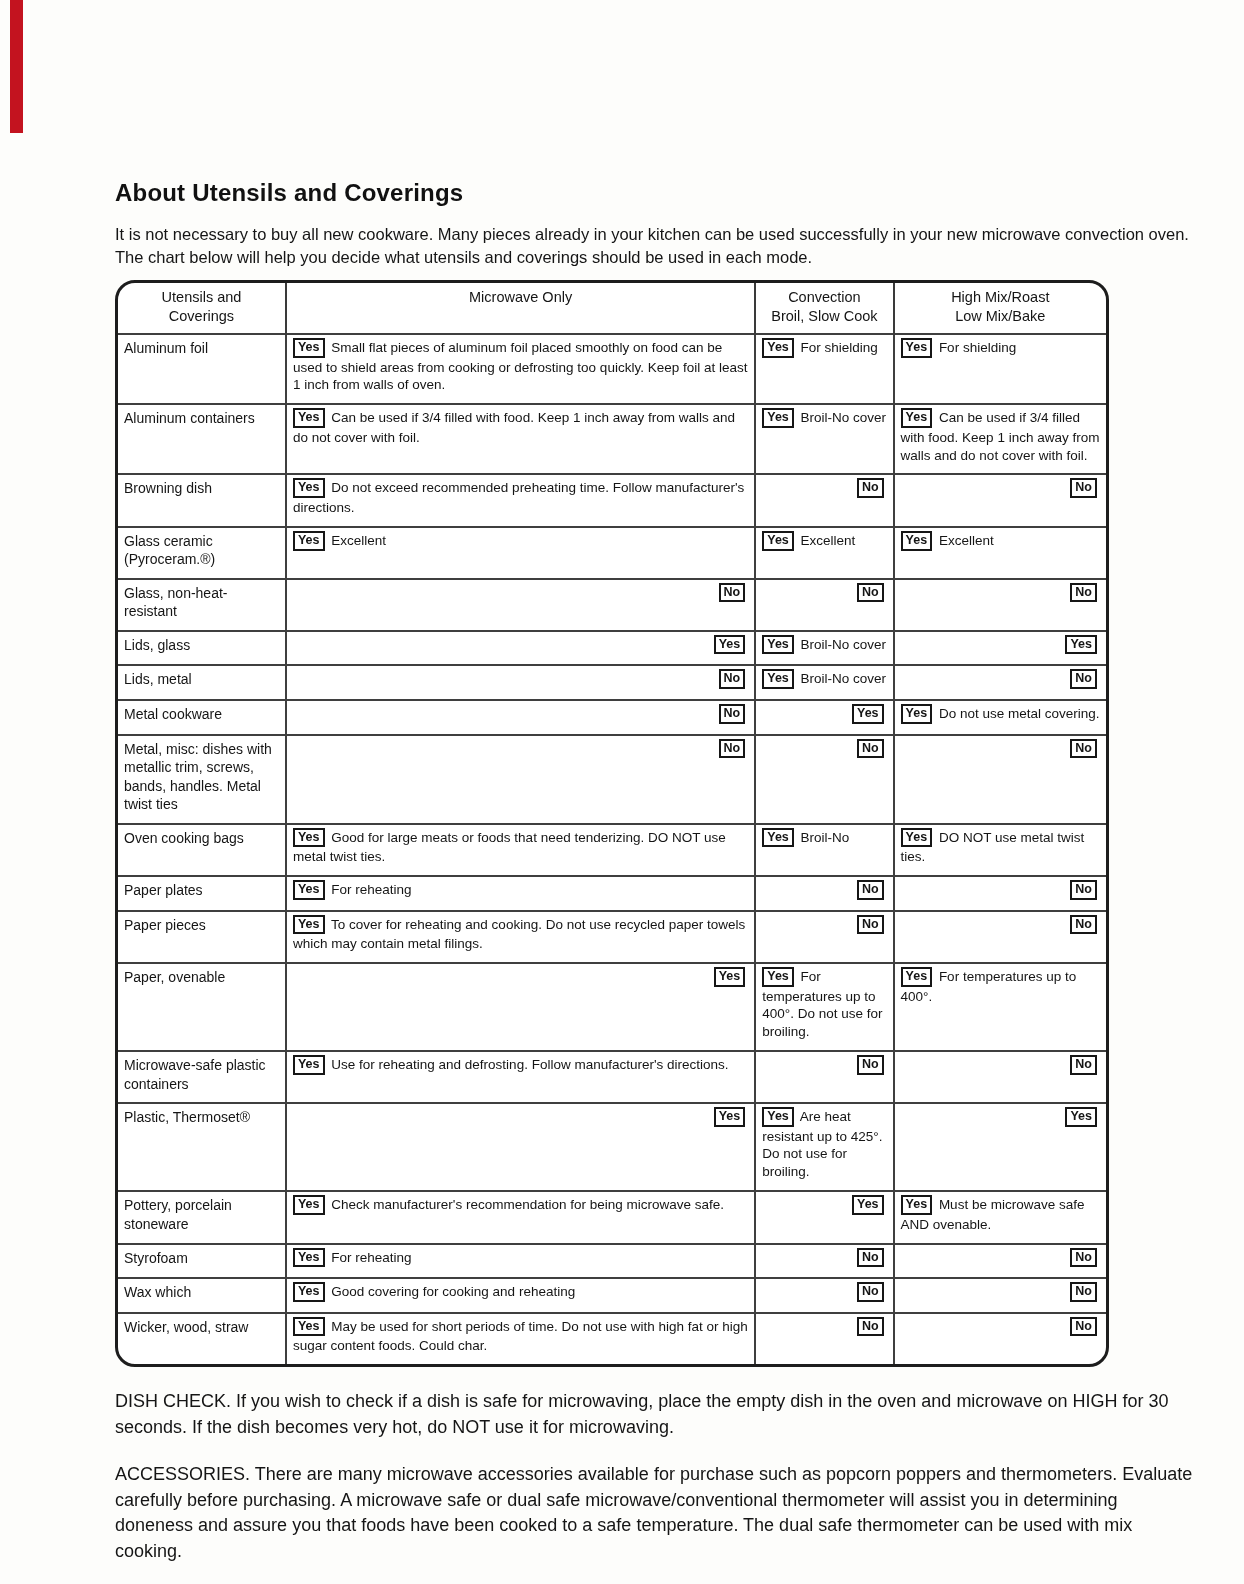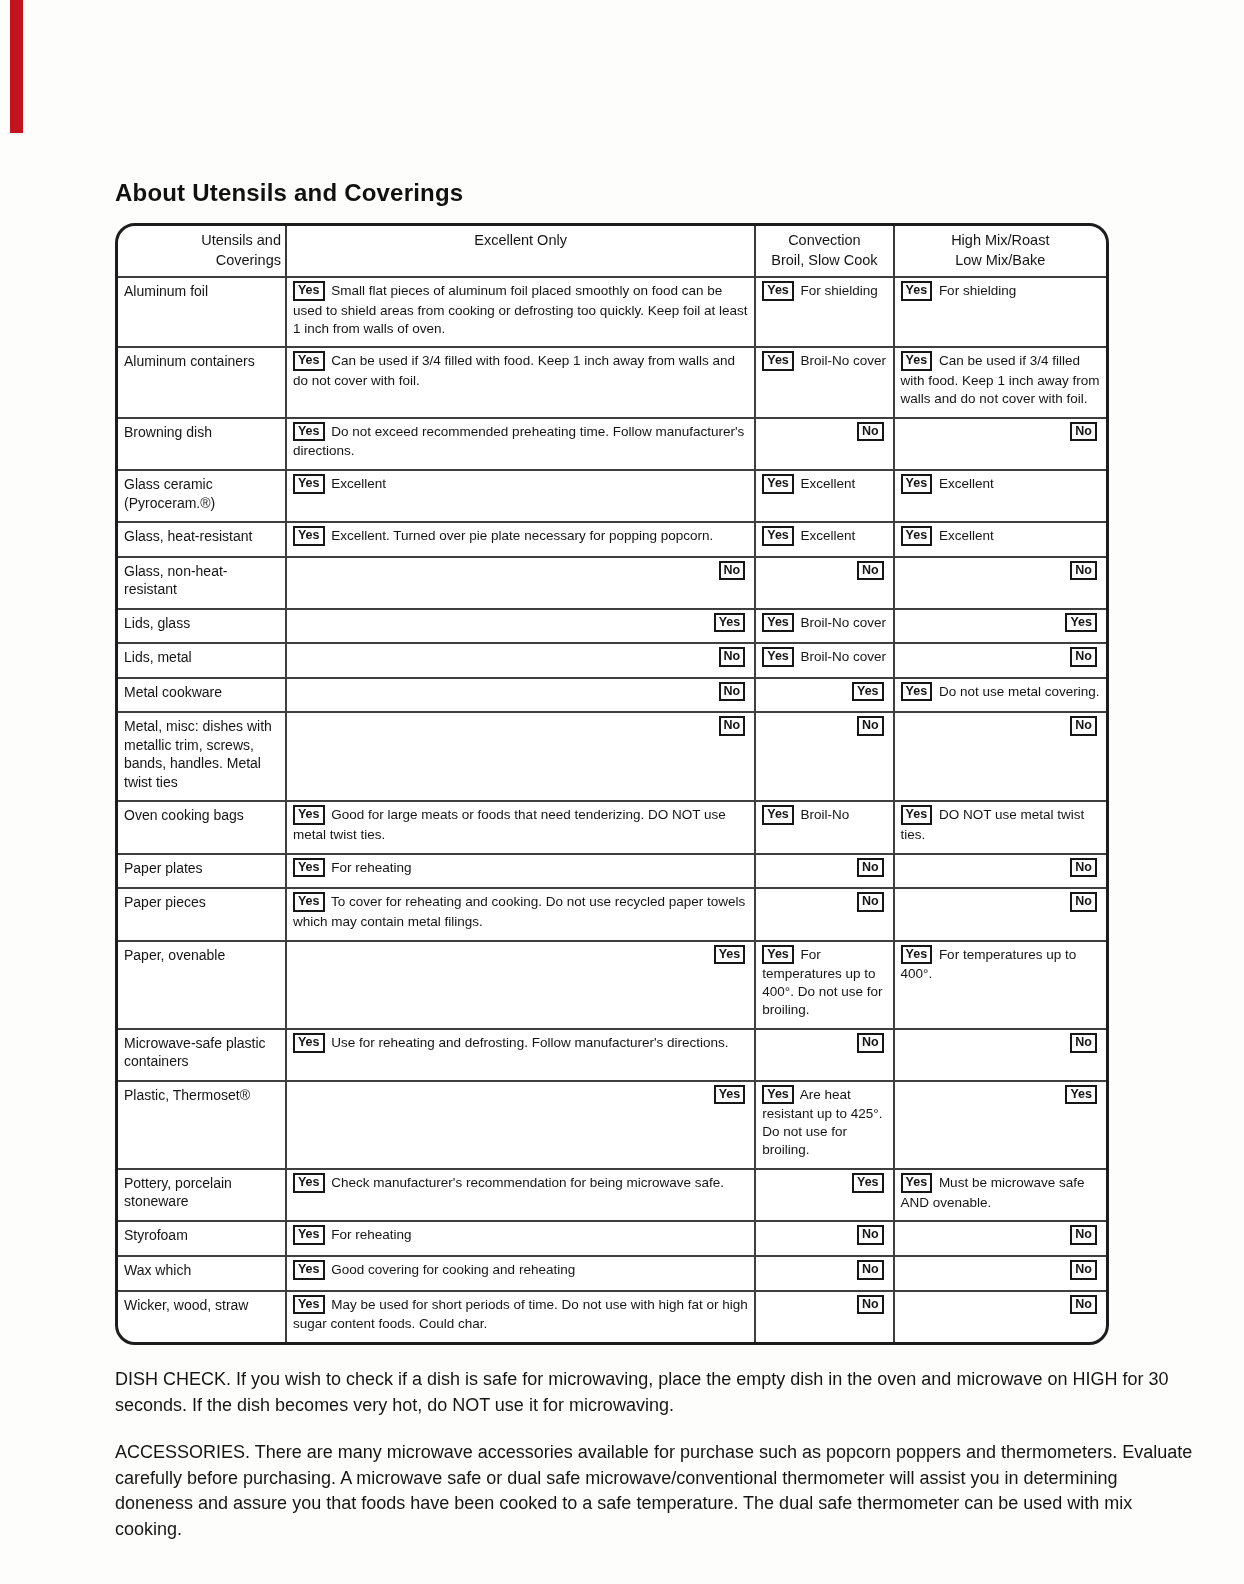--- a/index.html
+++ b/index.html
@@ -40,21 +40,21 @@
   col.c1 { width:17%; }
   col.c2 { width:47.5%; }
   col.c3 { width:14%; }
   col.c4 { width:21.5%; }
   th {
     font-weight:normal; font-size:14.5px; text-align:center;
     padding:5px 4px 6px 4px;
     white-space:pre-line; vertical-align:top; line-height:1.35;
     border-left:2px solid #3a3a3a;
   }
-  th:first-child { border-left:none;text-align:right; }
+  th:first-child { border-left:none; }
   td {
     border-top:2px solid #3f3f3f;
     border-left:2px solid #3f3f3f;
     padding:4px 6px 9px 6px;
     vertical-align:top; line-height:1.32;
   }
   td:first-child { border-left:none;margin-top:32px; }
   td.cell-center { text-align:right; }
   .chip {
     display:inline-block;
@@ -71,34 +71,35 @@
     font-size:18px; line-height:1.42; margin:22px 0 0 0;
   }
 </style>
 </head>
 <body>
 
 <div class="red-mark"></div>
 
 <div class="content">
   <h1 class="page-title">About Utensils and Coverings</h1>
+  <p class="intro">It is not necessary to buy all new cookware. Many pieces already in your kitchen can be used successfully in your new microwave convection oven. The chart below will help you decide what utensils and coverings should be used in each mode.</p>
 
   <div class="table-wrap">
     <table class="utensils">
       <colgroup>
         <col class="c1">
           <col class="c2">
           <col class="c3">
           <col class="c4">
       </colgroup>
       <thead>
         <tr>
           <th>Utensils and
 Coverings</th>
-          <th>Excellent Only</th>
+          <th>Microwave Only</th>
           <th>Convection
 Broil, Slow Cook</th>
           <th>High Mix/Roast
 Low Mix/Bake</th>
         </tr>
       </thead>
       <tbody>
   <tr>
     <td class="utensil-cell">Aluminum foil</td>
     <td><span class="chip">Yes</span><span> Small flat pieces of aluminum foil placed smoothly on food can be used to shield areas from cooking or defrosting too quickly. Keep foil at least 1 inch from walls of oven.</span></td>
@@ -120,26 +121,20 @@
     <td class="cell-center"><span class="chip">No</span></td>
   </tr>
 
   <tr>
     <td class="utensil-cell">Glass ceramic (Pyroceram.®)</td>
     <td><span class="chip">Yes</span><span> Excellent</span></td>
     <td><span class="chip">Yes</span><span> Excellent</span></td>
     <td><span class="chip">Yes</span><span> Excellent</span></td>
   </tr>
 
-  <tr>
-    <td class="utensil-cell">Glass, heat-resistant</td>
-    <td><span class="chip">Yes</span><span> Excellent. Turned over pie plate necessary for popping popcorn.</span></td>
-    <td><span class="chip">Yes</span><span> Excellent</span></td>
-    <td><span class="chip">Yes</span><span> Excellent</span></td>
-  </tr>
 
   <tr>
     <td class="utensil-cell">Glass, non-heat-resistant</td>
     <td class="cell-center"><span class="chip">No</span></td>
     <td class="cell-center"><span class="chip">No</span></td>
     <td class="cell-center"><span class="chip">No</span></td>
   </tr>
 
   <tr>
     <td class="utensil-cell">Lids, glass</td>

